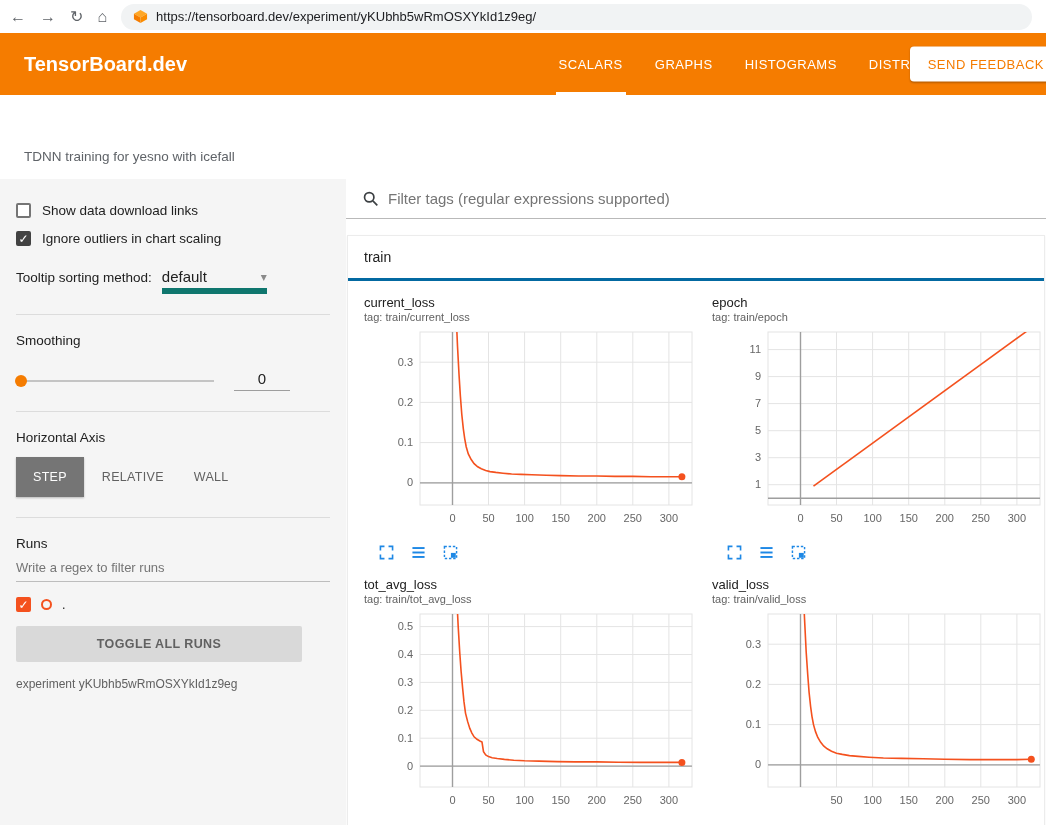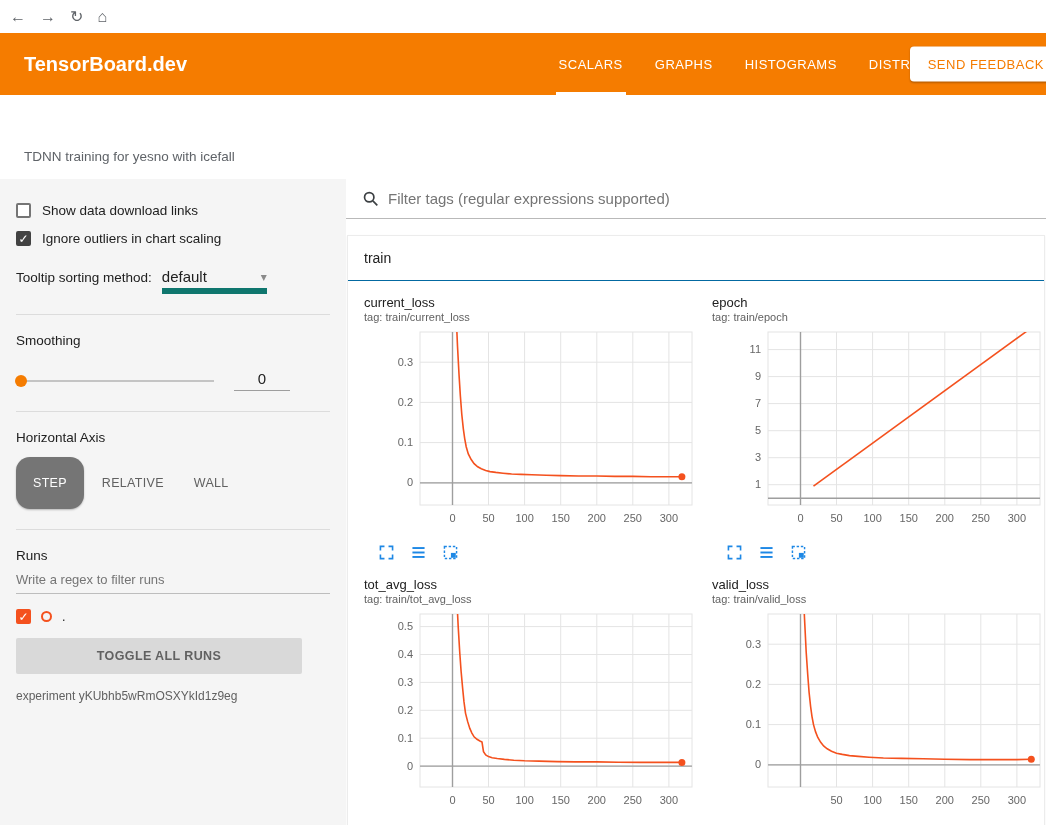--- a/index.html
+++ b/index.html
@@ -39,55 +39,65 @@
   .dropdown { width:105px; border-bottom:6px solid #0f766e; display:flex; justify-content:space-between; align-items:center; font-size:15px; color:#212121; padding-bottom:3px; cursor:pointer; }
   .dd-caret { color:#8a8a8a; font-size:12px; }
   .divider { height:1px; background:#dcdcdc; margin:20px 0 18px 0; }
   .section-label { font-size:13.5px; color:#212121; }
   .smooth-row { display:flex; align-items:center; margin-top:22px; gap:20px; }
   .slider { position:relative; width:198px; height:14px; cursor:pointer; }
   .slider .track { position:absolute; top:6px; left:0; right:0; height:2px; background:#c4c4c4; }
   .slider .knob { position:absolute; top:1px; left:-1px; width:12px; height:12px; border-radius:50%; background:#f57c00; }
   .smooth-val { width:56px; text-align:center; font-size:15px; color:#212121; border-bottom:1px solid #9e9e9e; padding-bottom:3px; }
   .axis-btns { display:flex; align-items:center; gap:6px; margin-top:12px; }
-  .btn-step { background:#757575; color:#fdfdfd; font-size:12.5px; letter-spacing:.3px; padding:19px 17px; border-radius:14px; box-shadow:0 1px 2px rgba(0,0,0,.25); cursor:pointer; }
+  .btn-step { background:#757575; color:#fdfdfd; font-size:12.5px; letter-spacing:.3px; padding:13px 17px; border-radius:0; box-shadow:0 1px 2px rgba(0,0,0,.25); cursor:pointer; }
   .btn-flat { color:#616161; font-size:12.5px; letter-spacing:.3px; padding:9px 12px; cursor:pointer; }
   .runs-input { display:block; width:100%; background:transparent; border:none; outline:none;
     border-bottom:1px solid #bdbdbd; font-size:13px; color:#c2410c; padding:9px 0 6px 0; font-family:inherit; }
   .runs-input::placeholder { color:#757575; }
   .run-row { display:flex; align-items:center; gap:10px; margin-top:15px; }
   .run-swatch { width:11px; height:11px; border:2px solid #f4511e; border-radius:50%; flex:none; }
   .run-name { font-size:12.5px; color:#212121; }
   .toggle-btn { margin-top:14px; width:286px; background:#d9d9d9; color:#616161; font-size:12.5px; letter-spacing:.4px;
     text-align:center; padding:11px 0; border-radius:2px; cursor:pointer;font-weight:bold; }
   .exp-caption { margin-top:15px; font-size:12px; color:#616161; }
 
   
   .main { flex:1; background:#fff; overflow:hidden; }
   .filter-row { height:40px; display:flex; align-items:center; gap:9px; padding:0 16px; border-bottom:1px solid #b9b9b9; }
   .filter-input { flex:1; border:none; outline:none; background:transparent; font-size:15px; color:#424242; font-family:inherit; }
   .filter-input::placeholder { color:#757575; }
   .card { margin:16px 1px 0 1px; border:1px solid #ececec; box-shadow:0 1px 2px rgba(0,0,0,.06); background:#fff; }
-  .card-header { height:45px; display:flex; align-items:center; padding:0 16px; font-size:14px; color:#212121; border-bottom:1px solid #0369a1; cursor:pointer; }
+  .card-header { height:45px; display:flex; align-items:center; padding:0 16px; font-size:14px; color:#212121; border-bottom:3px solid #0369a1; cursor:pointer; }
   .charts-grid { display:grid; grid-template-columns:1fr 1fr; column-gap:8px; row-gap:6px; padding:14px 2px 0 16px; }
   .chart-block { width:340px; }
   .chart-title { font-size:13px; color:#212121; }
   .chart-tag { font-size:11px; color:#616161; margin:1px 0 4px 0; }
   .tick { font-size:11px; fill:#666; font-family:"Liberation Sans", sans-serif; }
   .chart-toolbar { display:flex; gap:15px; padding:7px 0 10px 14px; color:#1e88e5; }
   .tool-ico { cursor:pointer; display:inline-flex; }
 </style>
 </head>
 <body>
 
 <div class="browser-bar">
   <span class="nav-ico">←</span>
   <span class="nav-ico">→</span>
   <span class="nav-ico">↻</span>
   <span class="nav-ico">⌂</span>
+  <div class="addr-pill">
+    <span class="tool-ico">
+      <svg width="15" height="15" viewBox="0 0 16 16">
+          <path d="M8 1 L15 5 L8 9 L1 5 Z" fill="#ffa726"></path>
+          <path d="M1 5 L8 9 L8 15 L1 11 Z" fill="#f57c00"></path>
+          <path d="M15 5 L8 9 L8 15 L15 11 Z" fill="#fb8c00"></path>
+        </svg>
+    </span>
+    <span class="addr-url">https://tensorboard.dev/experiment/yKUbhb5wRmOSXYkId1z9eg/</span>
+  </div>
 </div>
 
 <div class="app-header">
   <div class="brand">TensorBoard.dev</div>
   <div class="tabs">
     <div class="tab active">SCALARS</div>
     <div class="tab">GRAPHS</div>
     <div class="tab">HISTOGRAMS</div>
     <div class="tab">DISTRIBUTIONS</div>
     <div class="tab">TEXT</div>

